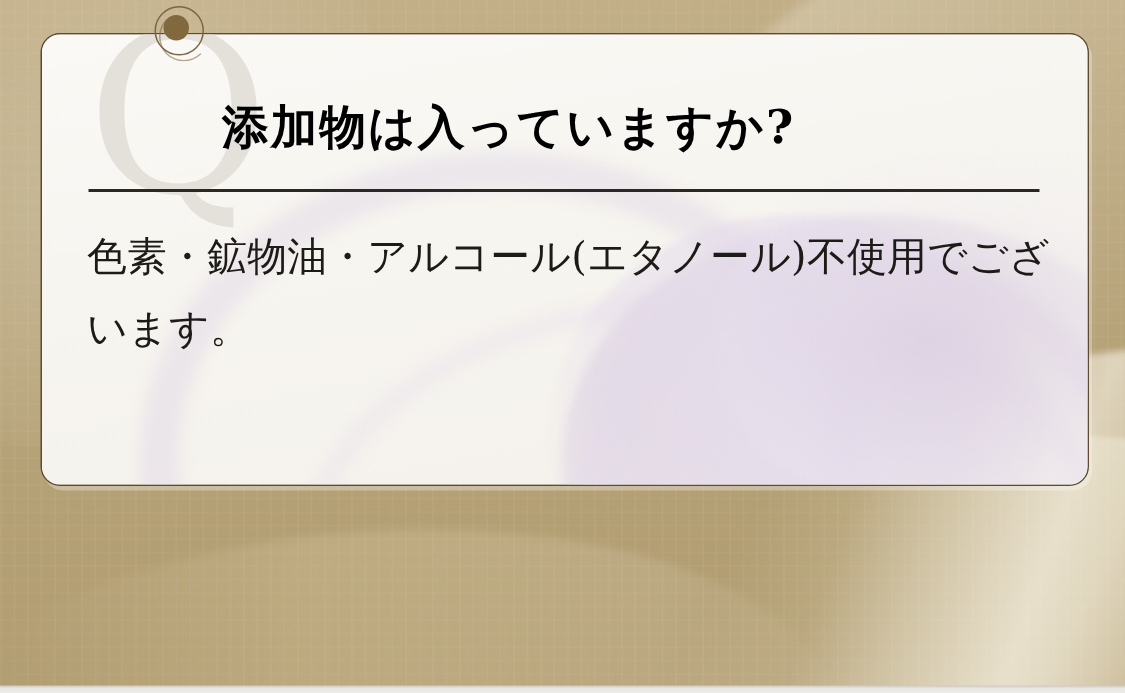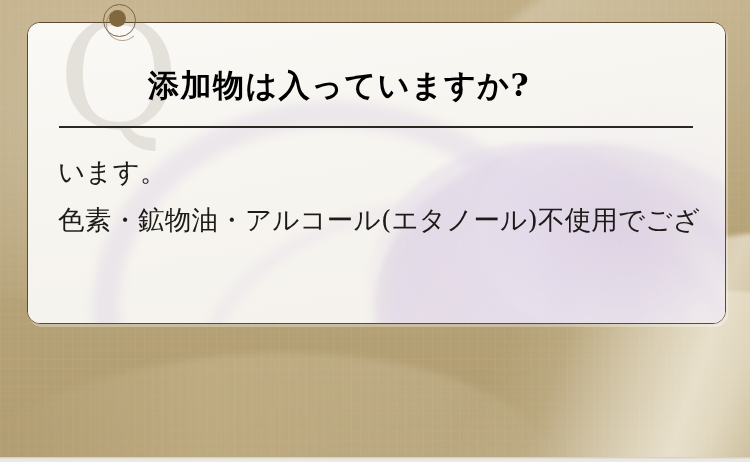--- a/index.html
+++ b/index.html
@@ -167,22 +167,22 @@
     <div class="lav lv5"></div>
     <div class="lav lv3"></div>
 
     <div class="watermark-q">Q</div>
 
     <div class="q-title">添加物は入っていますか?</div>
 
     <div class="divider"></div>
 
     <div class="body-text">
+      <span class="ln">色素・鉱物油・アルコール(エタノール)不使用でござ</span>
       <span class="ln">います。</span>
-      <span class="ln">色素・鉱物油・アルコール(エタノール)不使用でござ</span>
     </div>
   </div>
 
   <div class="deco-ring-shadow"></div>
   <div class="deco-ring"></div>
 
   <div class="bottom-band"></div>
 </div>
 
 </body></html>

